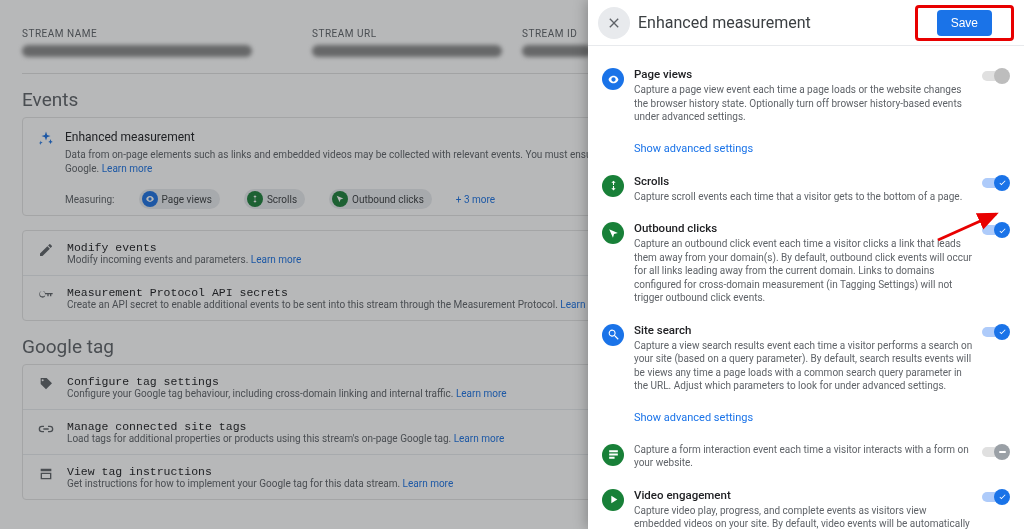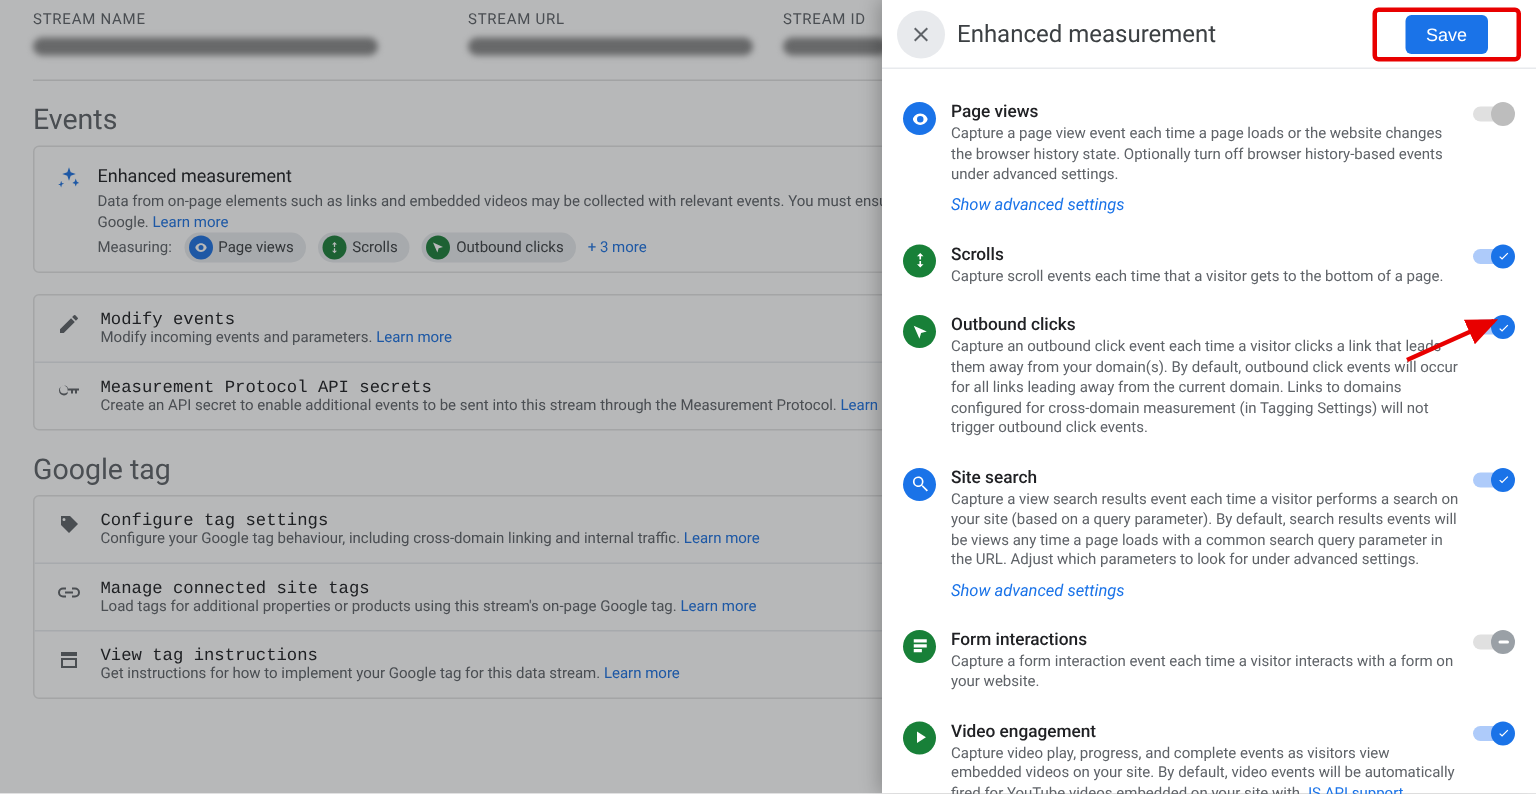--- a/index.html
+++ b/index.html
@@ -1,35 +1,35 @@
 <!DOCTYPE html>
 <html><head>
 <meta charset="utf-8">
 <style>
   * { box-sizing: border-box; margin: 0; padding: 0; }
   html, body { width: 1024px; height: 529px; overflow: hidden; font-family: Roboto, Arial, sans-serif; background:#fff; color:#3c4043; }
   .page { position: relative; width:1024px; height:529px; }
   .bg { position:absolute; inset:0; background:#fff; filter: grayscale(0.05); padding:8px 22px; }
-  .bg .row-heads { display:flex; font-size:10px; color:#5f6368; letter-spacing:.5px; margin-top:0; }
+  .bg .row-heads { display:flex; font-size:10px; color:#5f6368; letter-spacing:.5px; margin-top:20px; }
   .bg .row-heads div:nth-child(1){width:290px;}
   .bg .row-heads div:nth-child(2){width:210px;}
   .bg .row-blur { display:flex; margin-top:6px; margin-bottom:16px; }
   .bg .row-blur span{ height:12px; border-radius:6px; background:#8a8a8a; display:inline-block; filter:blur(2px);}
   .bg .row-blur span.s1{width:230px;margin-right:60px;}
   .bg .row-blur span.s2{width:190px;margin-right:20px;}
   .bg .row-blur span.s3{width:70px;}
   .bg .divider{height:1px;background:#e0e0e0;margin:4px 0;}
   .bg .section-title{font-size:19px;color:#5f6368;margin:14px 0 6px;}
   .bg .card{background:#fff;border:1px solid #e4e4e4;border-radius:4px;padding:12px 14px 6px;margin-bottom:14px;}
   .bg .enh-row{display:flex;align-items:flex-start;gap:10px;}
   .bg .sparkle{width:18px;height:18px;flex-shrink:0;}
   .bg .enh-title{font-size:12px;color:#202124;margin-bottom:4px;}
   .bg .gray-desc{font-size:10px;color:#5f6368;line-height:1.35;}
   .link{color:#1a73e8;text-decoration:none;}
-  .bg .measuring{display:flex;align-items:center;gap:8px;font-size:10px;color:#5f6368;}
+  .bg .measuring{display:flex;align-items:center;gap:24px;margin-top:14px;font-size:10px;color:#5f6368;}
   .pill{display:inline-flex;align-items:center;gap:4px;background:#e8eaed;border-radius:11px;padding:2px 8px 2px 3px;font-size:10px;color:#3c4043;}
   .pill .ci{width:16px;height:16px;border-radius:50%;display:inline-flex;align-items:center;justify-content:center;background:#1a73e8;}
   .pill.green .ci{background:#188038;}
   .more{color:#1a73e8;font-size:10px;}
   .bg .list-item{display:flex;gap:12px;padding:10px 14px;border-top:1px solid #e8eaed;align-items:flex-start;}
   .bg .list-item:first-of-type{border-top:none;}
   .bg .list-icon{width:18px;height:18px;flex-shrink:0;display:flex;align-items:center;justify-content:center;color:#5f6368;}
   .bg .li-title{font-size:11.5px;color:#202124;font-family:Liberation Mono, monospace;}
   .bg .li-desc{font-size:10px;color:#5f6368;margin-top:0;}
 
@@ -44,21 +44,21 @@
   .save-wrap{border:3px solid #e80000;border-radius:4px;padding:2px 19px;}
   .save-btn{background:#1a73e8;color:#fff;border:none;border-radius:4px;padding:6px 14px;font-size:12px;cursor:pointer;}
   .panel-body{flex:1;overflow-y:auto;padding:12px 14px 12px 14px;}
   .setting{display:flex;gap:10px;padding:9px 0;position:relative;}
   .sicon{width:22px;height:22px;border-radius:50%;flex-shrink:0;display:flex;align-items:center;justify-content:center;margin-top:1px;}
   .sicon.blue{background:#1a73e8;}
   .sicon.green{background:#188038;}
   .sbody{flex:1;padding-right:36px;}
   .stitle{font-size:11.5px;color:#202124;font-weight:500;margin-bottom:2px;}
   .sdesc{font-size:10px;color:#5f6368;line-height:1.35;}
-  .adv{display:inline-block;margin-top:6px;font-size:11px;font-style:italic;}
+  .adv{display:inline-block;margin-top:18px;font-size:11px;}
   .toggle{position:absolute;right:0;top:10px;width:30px;height:16px;}
   .toggle .track{position:absolute;right:6px;top:3px;width:22px;height:10px;border-radius:5px;background:#aecbfa;}
   .toggle .knob{position:absolute;right:0;top:0;width:16px;height:16px;border-radius:50%;background:#1a73e8;display:flex;align-items:center;justify-content:center;}
   .toggle .knob svg{width:9px;height:9px;}
   .toggle.disabled-on .track{background:#e0e0e0;}
   .toggle.disabled-on .knob{background:#bdbdbd;left:auto;right:0;}
   .toggle.dashknob .knob{background:#9aa0a6;}
   .toggle.dashknob .knob::after{content:"";width:7px;height:2px;background:#fff;border-radius:1px;}
   .arrow{position:absolute;right:18px;top:210px;width:70px;height:32px;pointer-events:none;}
   .panel-body::-webkit-scrollbar{width:8px;}
@@ -291,21 +291,20 @@
           </div>
       </div>
 
       <div class="setting">
         <div class="sicon green">
             <svg width="13" height="13" viewBox="0 0 24 24" fill="#fff">
               <path d="M4 4h16v4H4V4zm0 6h16v4H4v-4zm0 6h10v4H4v-4z"></path>
             </svg>
           </div>
         <div class="sbody">
-          <div class="stitle">Form interactions</div>
           <div class="sdesc">Capture a form interaction event each time a visitor interacts with a form on your website.</div>
         </div>
         <div class="toggle disabled-on dashknob">
             <span class="track"></span>
             <span class="knob"></span>
           </div>
       </div>
 
       <div class="setting">
         <div class="sicon green">

